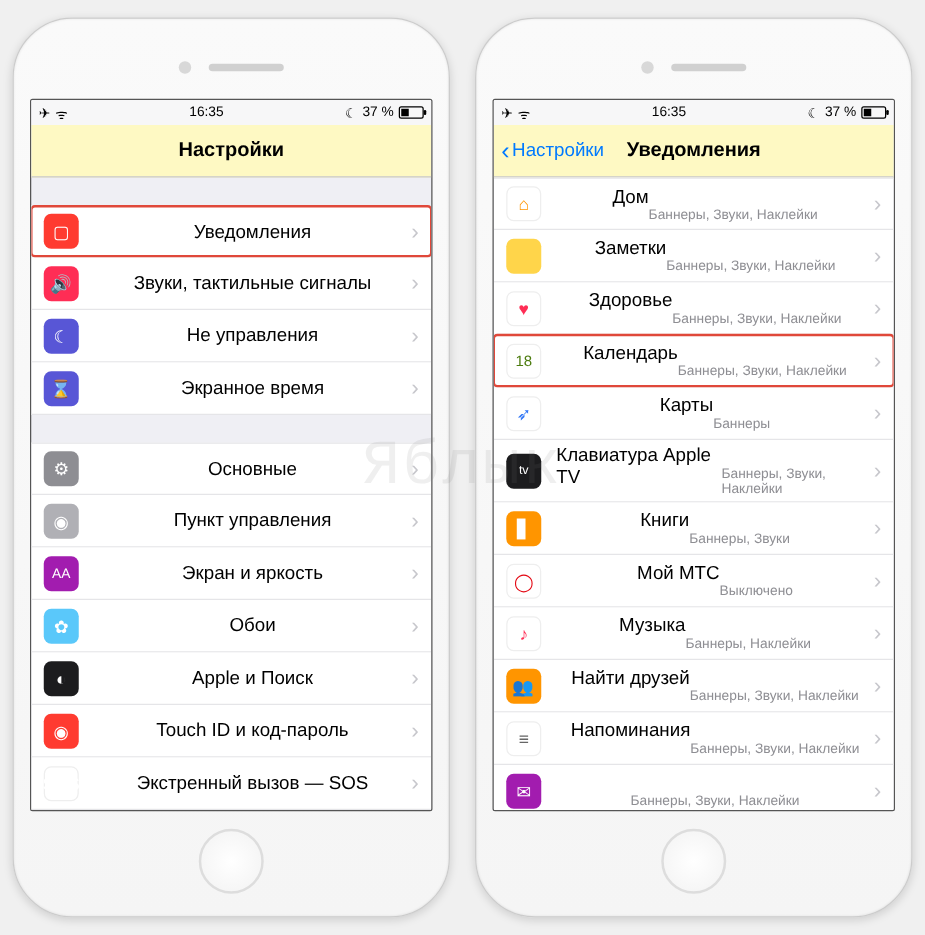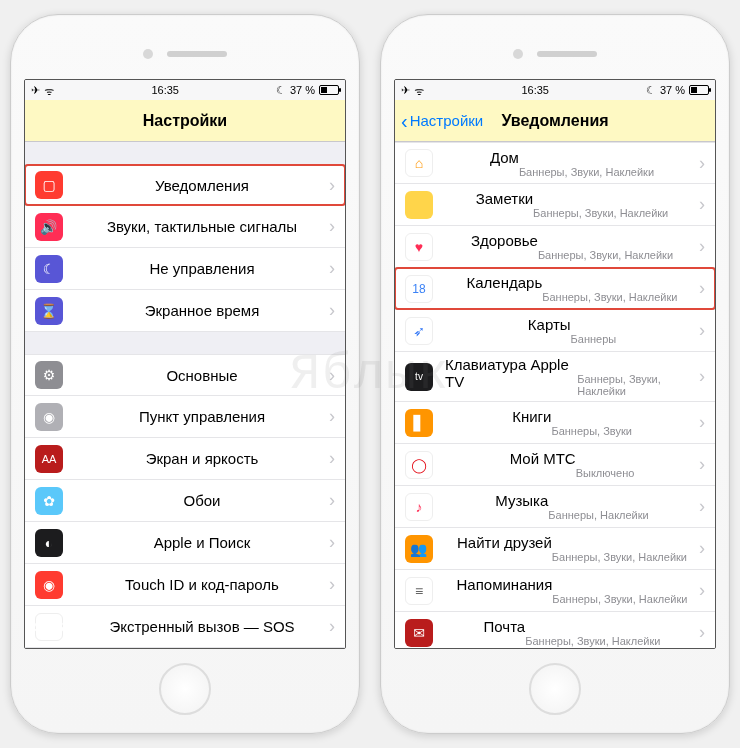--- a/index.html
+++ b/index.html
@@ -88,21 +88,21 @@
   .watermark {
     position:absolute; left:50%; top:50%;
     transform:translate(-50%,-50%);
     font-size:50px; color:rgba(120,120,120,.12);
     font-weight:300; letter-spacing:2px;
     pointer-events:none; z-index:10;
     font-family: Liberation Mono, monospace;
   }
   
   .bg-red{background:#ff3b30}.bg-pink{background:#ff2d55}.bg-purple{background:#5856d6}
-  .bg-gray{background:#8e8e93}.bg-graylight{background:#b0b0b5}.bg-blue{background:#b91c1c}
+  .bg-gray{background:#8e8e93}.bg-graylight{background:#b0b0b5}.bg-blue{background:#a21caf}
   .bg-cyan{background:#5ac8fa}.bg-black{background:#1c1c1e}.bg-orange{background:#ff9500}.bg-white{background:#fff;color:#ff3b30;border:1px solid #eee}
   .bg-sos{background:#fff;color:#ff3b30;border:1px solid #eee;font-size:9px;font-weight:700}
   .bg-yellow{background:#ffd54a}.bg-mts{background:#fff;border:1px solid #eee}
   .batt {
     display:inline-block; width:20px; height:10px;
     border:1px solid #000; border-radius:2px; position:relative;
   }
   .batt::after{content:"";position:absolute;right:-3px;top:2px;width:2px;height:4px;background:#000;border-radius:1px;}
   .batt .fill{position:absolute;left:1px;top:1px;bottom:1px;width:35%;background:#000;}
 </style>
@@ -266,21 +266,21 @@
         </div>
         <div class="row">
           <div class="icon bg-white" style="color: rgb(255, 45, 85);">♥</div>
           <div class="txt">
             <div class="label">Здоровье</div>
             <div class="sub">Баннеры, Звуки, Наклейки</div>
           </div>
           <div class="chev">›</div>
         </div>
         <div class="row">
-          <div class="icon bg-white" style="color: #3b82f6; font-size: 12px;">18</div>
+          <div class="icon bg-white" style="color: #4d7c0f; font-size: 12px;">18</div>
           <div class="txt">
             <div class="label">Календарь</div>
             <div class="sub">Баннеры, Звуки, Наклейки</div>
           </div>
           <div class="chev">›</div>
           <div class="highlight"></div>
         </div>
         <div class="row">
           <div class="icon bg-white" style="color: rgb(52, 120, 246);">➶</div>
           <div class="txt">
@@ -333,21 +333,20 @@
           <div class="icon bg-white" style="color: rgb(102, 102, 102);">≡</div>
           <div class="txt">
             <div class="label">Напоминания</div>
             <div class="sub">Баннеры, Звуки, Наклейки</div>
           </div>
           <div class="chev">›</div>
         </div>
         <div class="row">
           <div class="icon bg-blue">✉</div>
           <div class="txt">
-            <div class="label">Почта</div>
             <div class="sub">Баннеры, Звуки, Наклейки</div>
           </div>
           <div class="chev">›</div>
         </div>
       </div>
   </div>
   <div class="home-btn"></div>
 </div>
 
 </body></html>

